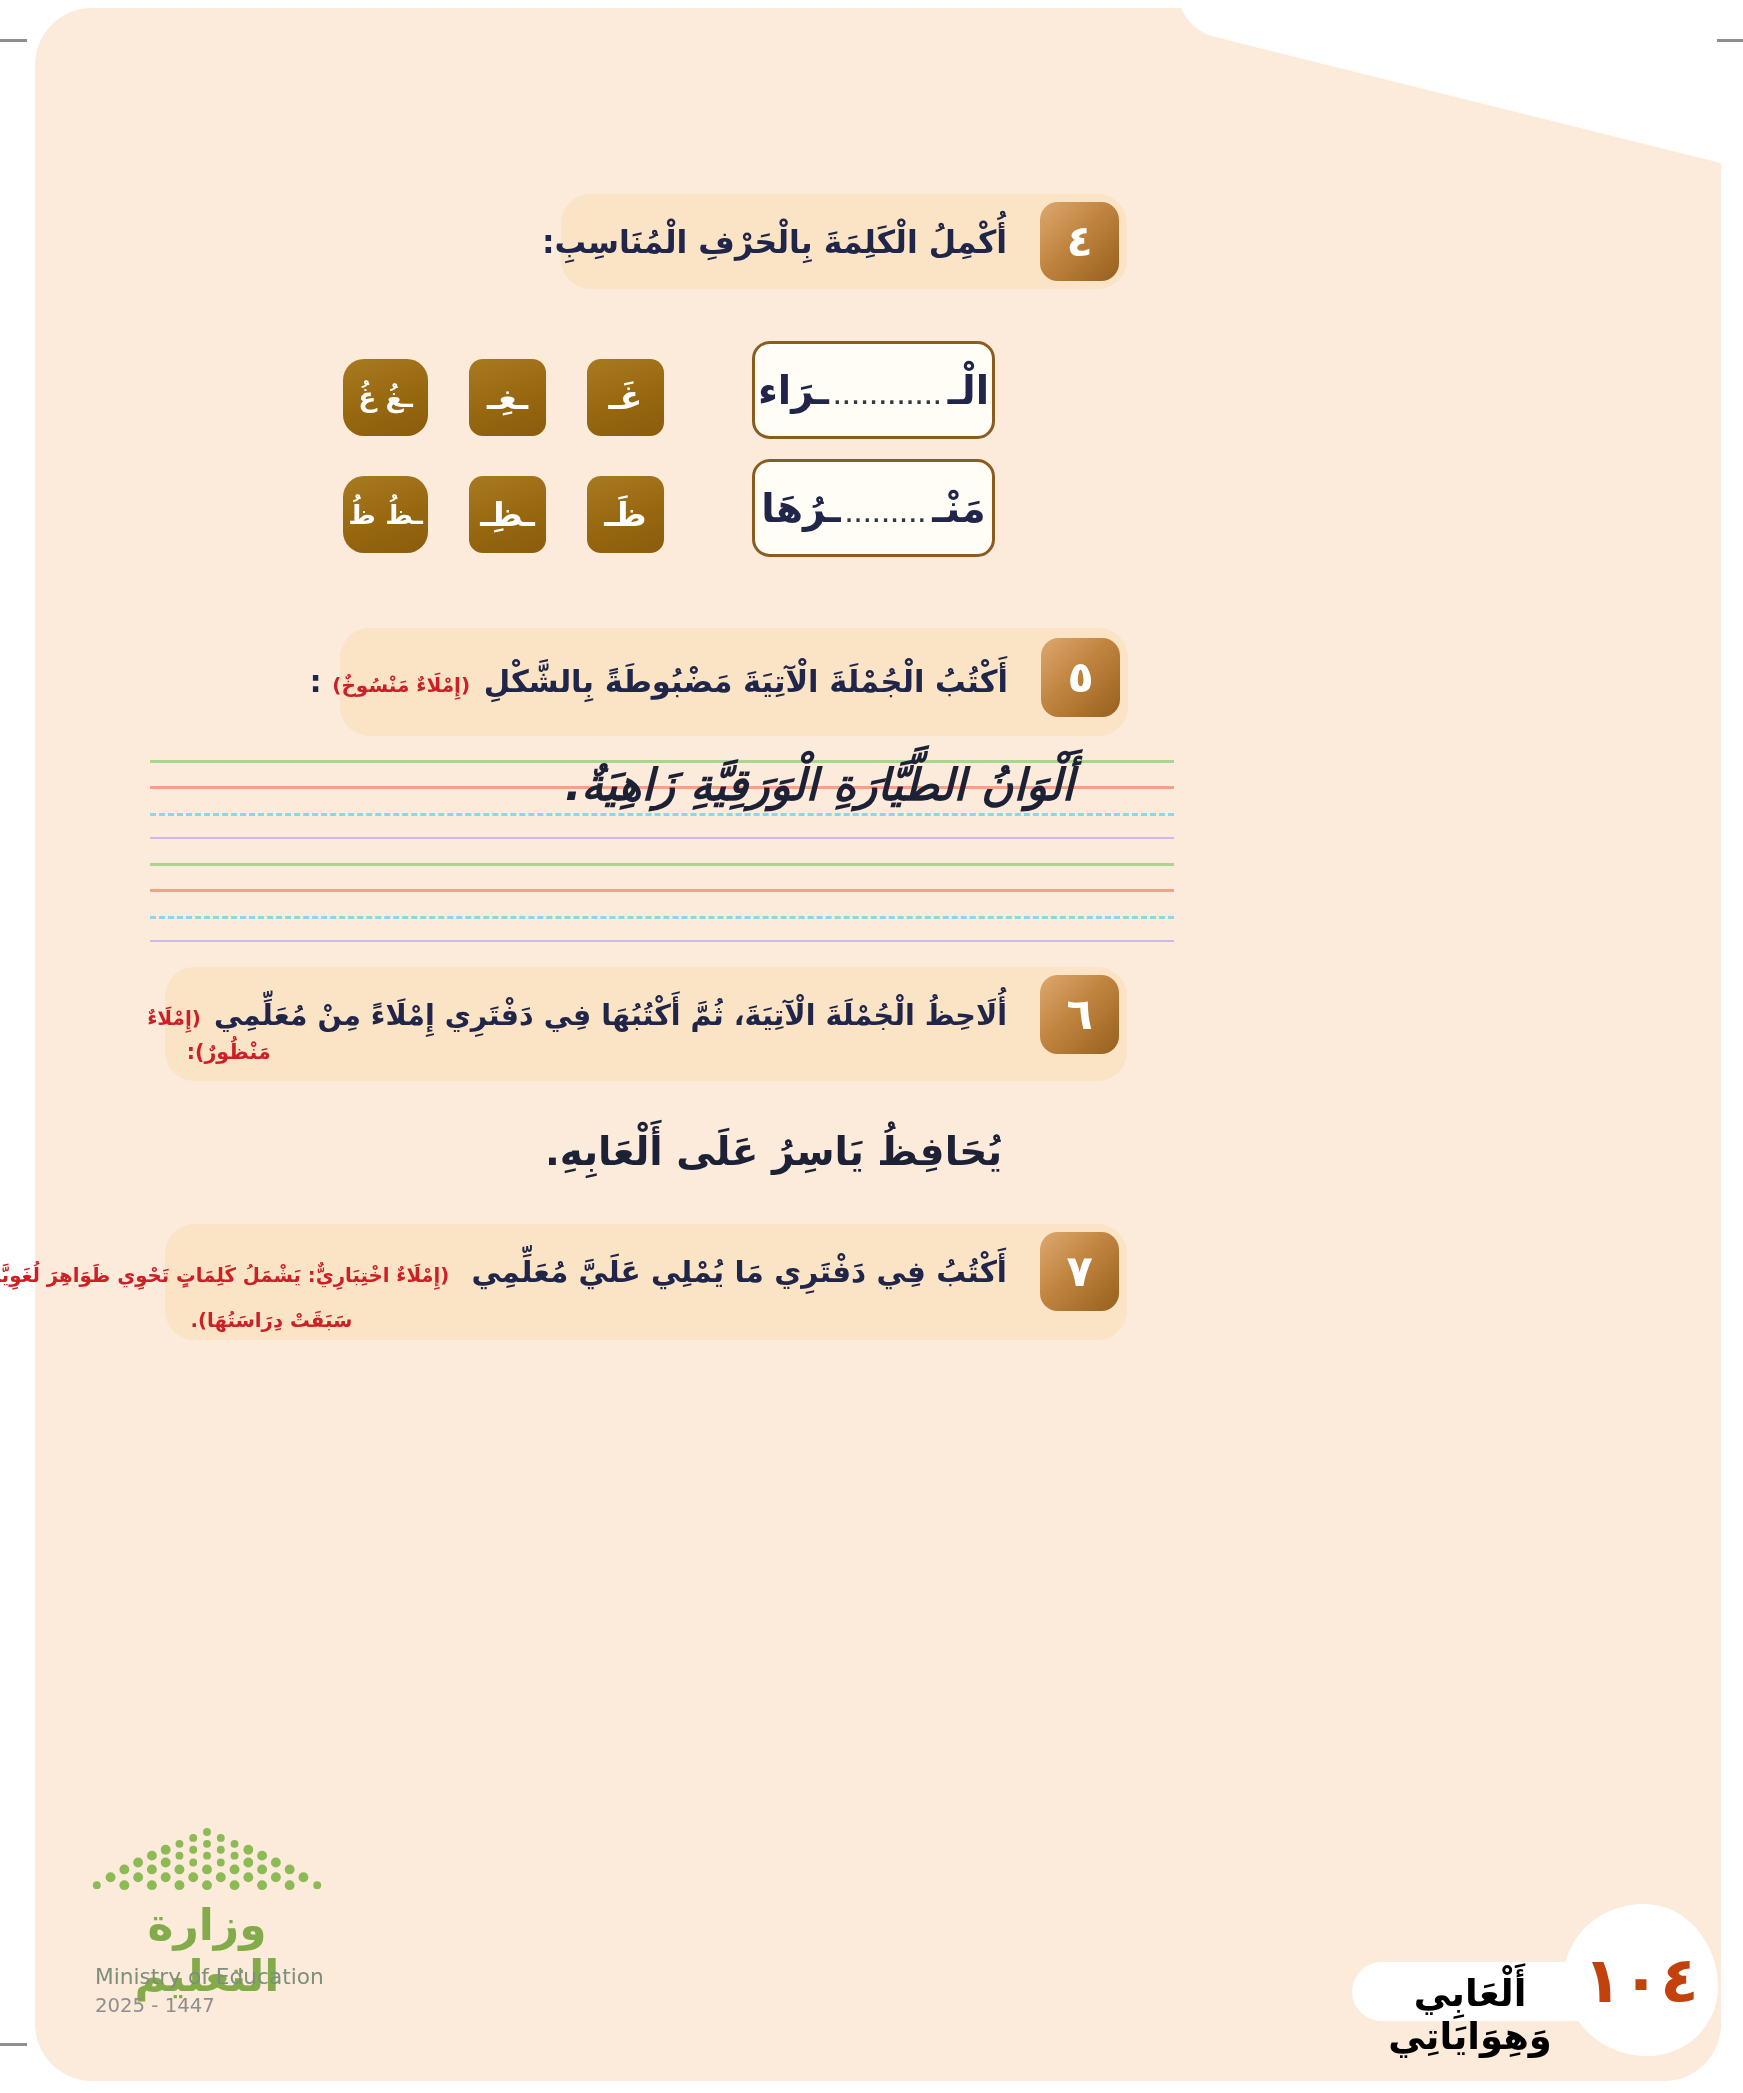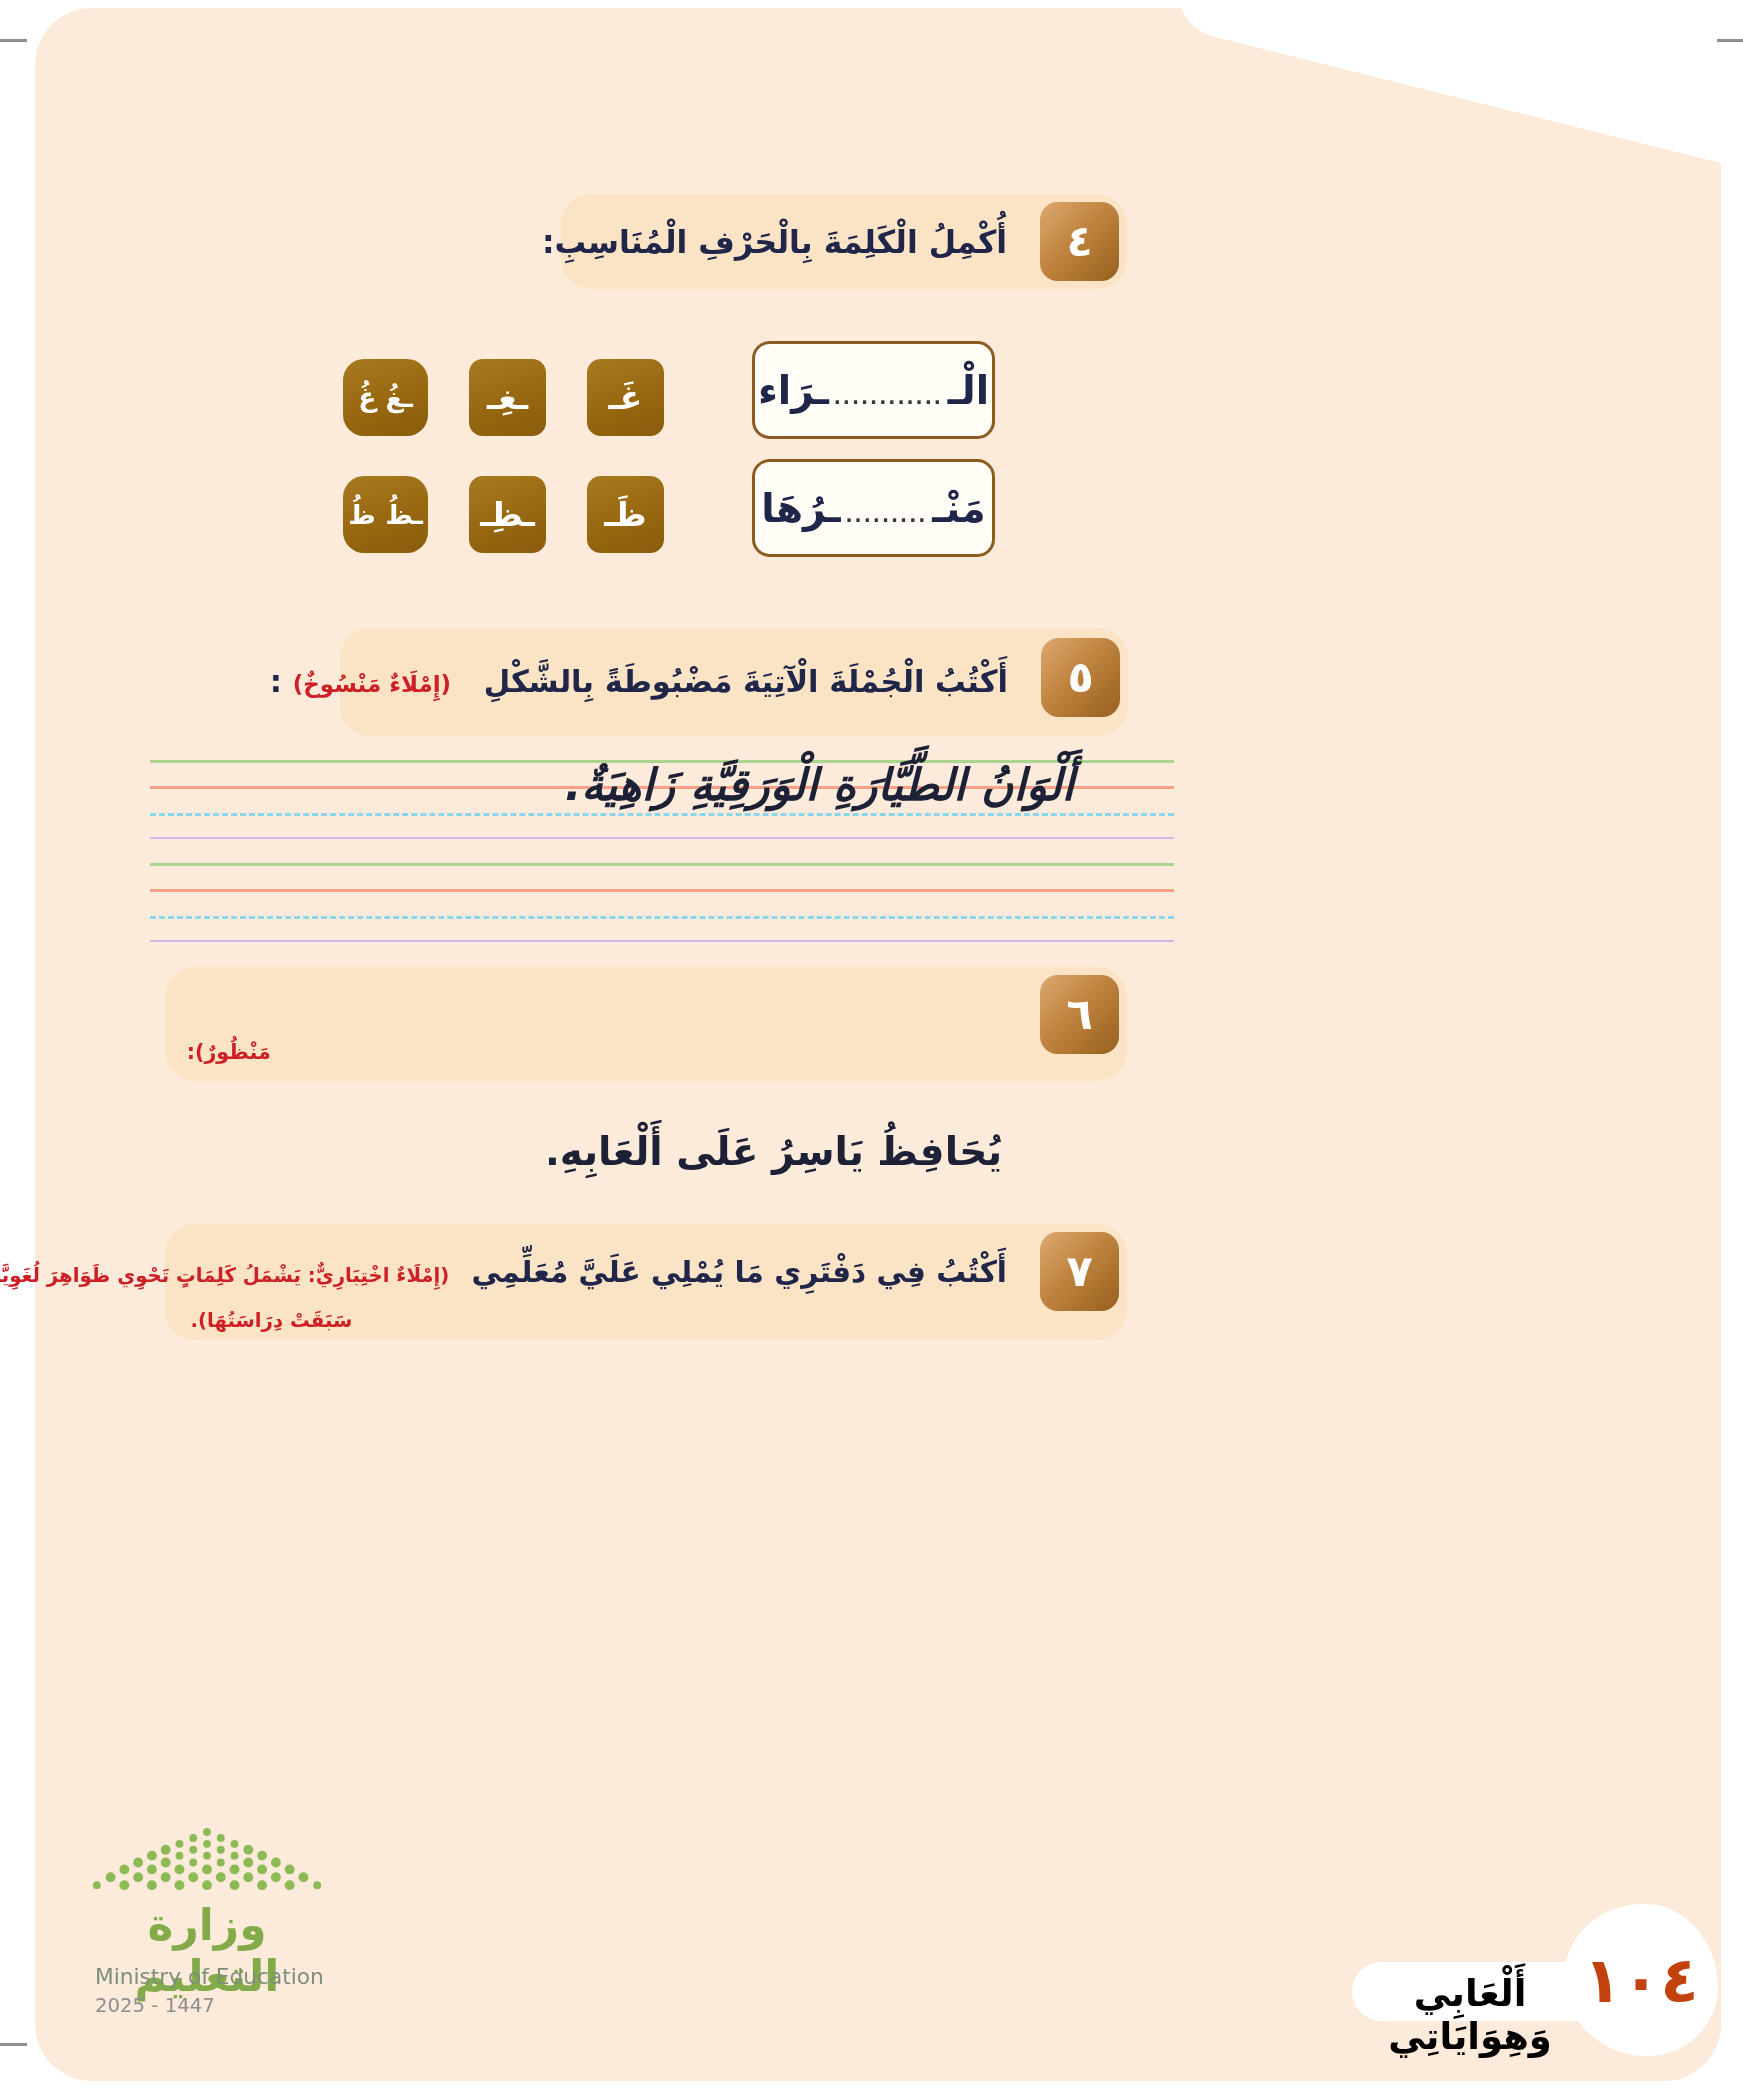--- a/index.html
+++ b/index.html
@@ -32,21 +32,21 @@
     position:absolute; top:7.9px; right:7.9px; width:79px; height:79px; border-radius:17.7px;
     background:linear-gradient(135deg,#dda86f 0%,#c08440 45%,#96601c 100%);
     color:#fff; display:flex; align-items:center; justify-content:center;
     font-size:43px; font-weight:bold;
   }
   .h-title {
     position:absolute; direction:rtl; white-space:nowrap;
     color:#20254a; font-weight:bold; line-height:1.4;
   }
   .red { color:#cd2026; }
-  .note-sm { font-size:23px; margin-right:22px; }
+  .note-sm { font-size:20px; margin-right:3px; }
   .note-xs { font-size:19.7px; margin-right:11.8px; }
   .h-line2 { position:absolute; direction:rtl; font-weight:bold; line-height:1.4; white-space:nowrap; }
 
   #strip4 { left:561px; top:194px; width:566px; height:95px; }
   #strip4 .h-title { right:120px; top:50%; transform:translateY(-50%); font-size:31.5px; }
 
   #strip5 { left:340px; top:628px; width:788px; height:108px; }
   #strip5 .badge { top:9.9px; }
   #strip5 .h-title { right:120px; top:50%; transform:translateY(-50%); font-size:30.5px; }
 
@@ -185,20 +185,24 @@
   <div class="rl rl-green"></div>
   <div class="rl rl-orange" style="top:25.6px"></div>
   <div class="rl rl-cyan" style="top:53px"></div>
   <div class="rl rl-purple" style="top:77px"></div>
 </div>
 <div id="sentence5">أَلْوَانُ الطَّيَّارَةِ الْوَرَقِيَّةِ زَاهِيَةٌ.</div>
 
 <div class="strip" id="strip6">
   <div class="badge">
     <span>٦</span>
+  </div>
+  <div class="h-title">
+    <span>أُلَاحِظُ الْجُمْلَةَ الْآتِيَةَ، ثُمَّ أَكْتُبُهَا فِي دَفْتَرِي إِمْلَاءً مِنْ مُعَلِّمِي</span>
+    <span class="red note-sm">(إِمْلَاءٌ</span>
   </div>
   <div class="h-line2 red">مَنْظُورٌ):</div>
 </div>
 <div id="sentence6">يُحَافِظُ يَاسِرُ عَلَى أَلْعَابِهِ.</div>
 
 <div class="strip" id="strip7">
   <div class="badge">
     <span>٧</span>
   </div>
   <div class="h-title">

